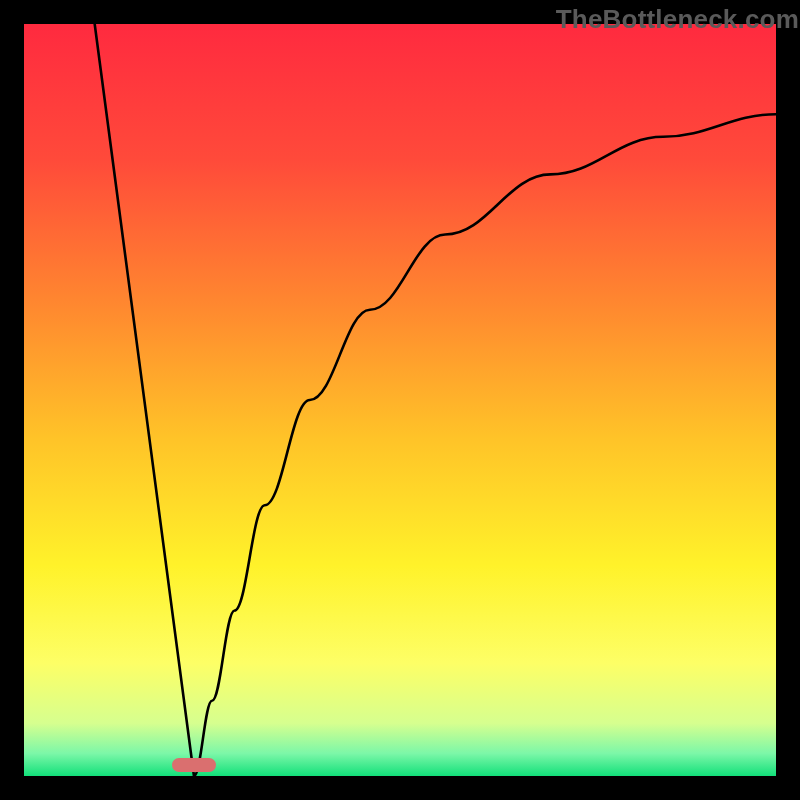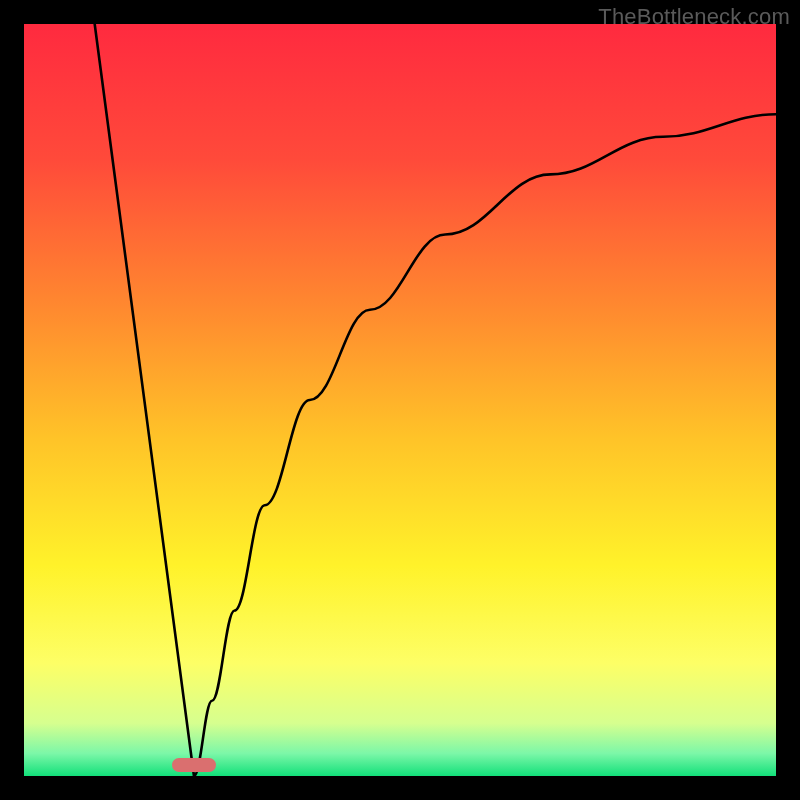--- a/index.html
+++ b/index.html
@@ -41,24 +41,24 @@
     left: 148px;
     bottom: 4px;
     width: 44px;
     height: 14px;
     background: #da6f6f;
     border-radius: 8px;
   }
   .watermark {
     position: absolute;
     top: 4px;
-    right: 10px;
+    right: 1px;
     color: #5a5a5a;
-    font-size: 22px;
-    font-weight: 400;
+    font-size: 26px;
+    font-weight: 700;
     letter-spacing: 0.2px;
     user-select: none;
   }
 </style>
 </head>
 <body>
 
 <div class="frame">
 
   <div class="plot-area">

